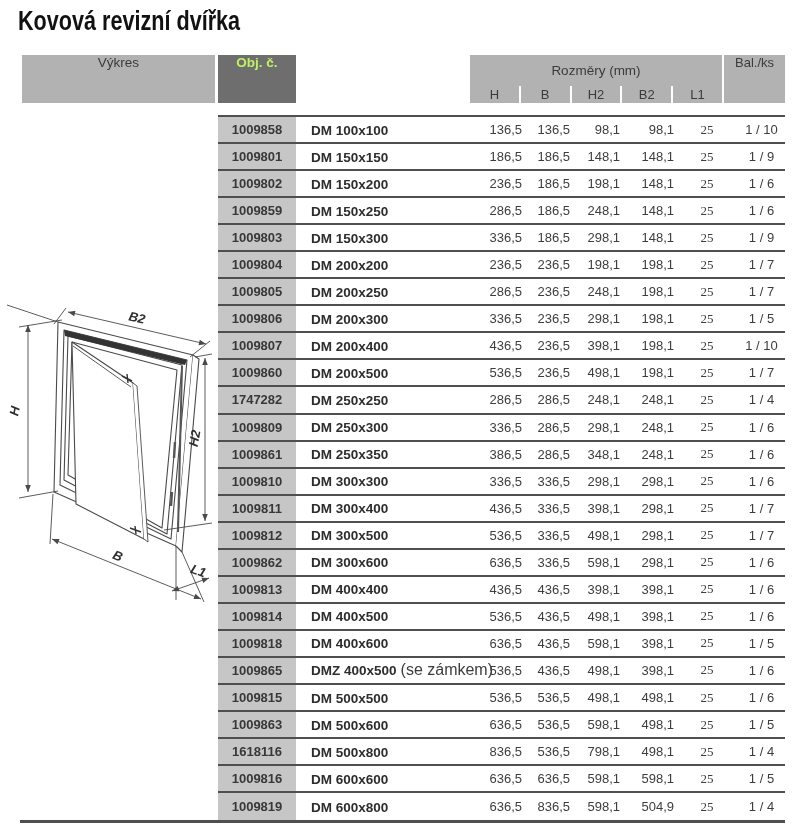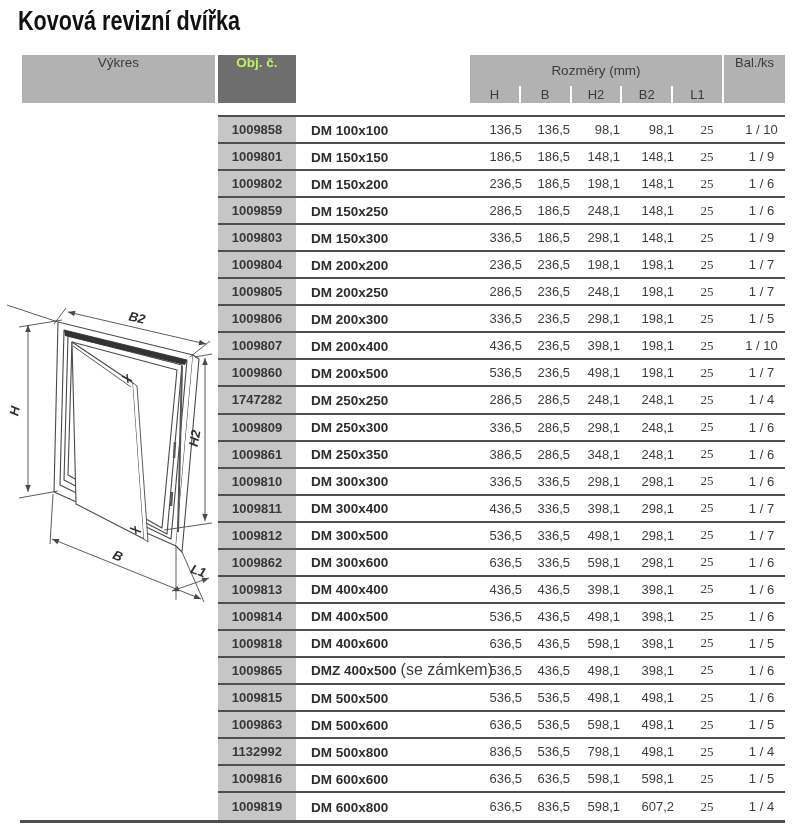--- a/index.html
+++ b/index.html
@@ -358,21 +358,21 @@
     <div class="c typ"><span>DM 500x600</span><span class="note"></span></div>
     <div class="c num col-h">636,5</div>
     <div class="c num col-b">536,5</div>
     <div class="c num col-h2">598,1</div>
     <div class="c num col-b2">498,1</div>
     <div class="c col-l1">25</div>
     <div class="c col-bal">1 / 5</div>
   </div>
 
   <div class="row">
-    <div class="c obj">1132992</div>
+    <div class="c obj">1618116</div>
     <div class="c typ"><span>DM 500x800</span><span class="note"></span></div>
     <div class="c num col-h">836,5</div>
     <div class="c num col-b">536,5</div>
     <div class="c num col-h2">798,1</div>
     <div class="c num col-b2">498,1</div>
     <div class="c col-l1">25</div>
     <div class="c col-bal">1 / 4</div>
   </div>
 
   <div class="row">
@@ -385,20 +385,20 @@
     <div class="c col-l1">25</div>
     <div class="c col-bal">1 / 5</div>
   </div>
 
   <div class="row">
     <div class="c obj">1009819</div>
     <div class="c typ"><span>DM 600x800</span><span class="note"></span></div>
     <div class="c num col-h">636,5</div>
     <div class="c num col-b">836,5</div>
     <div class="c num col-h2">598,1</div>
-    <div class="c num col-b2">607,2</div>
+    <div class="c num col-b2">504,9</div>
     <div class="c col-l1">25</div>
     <div class="c col-bal">1 / 4</div>
   </div>
 </div>
 
   <div class="bottom-rule"></div>
 </div>
 
 </body></html>

